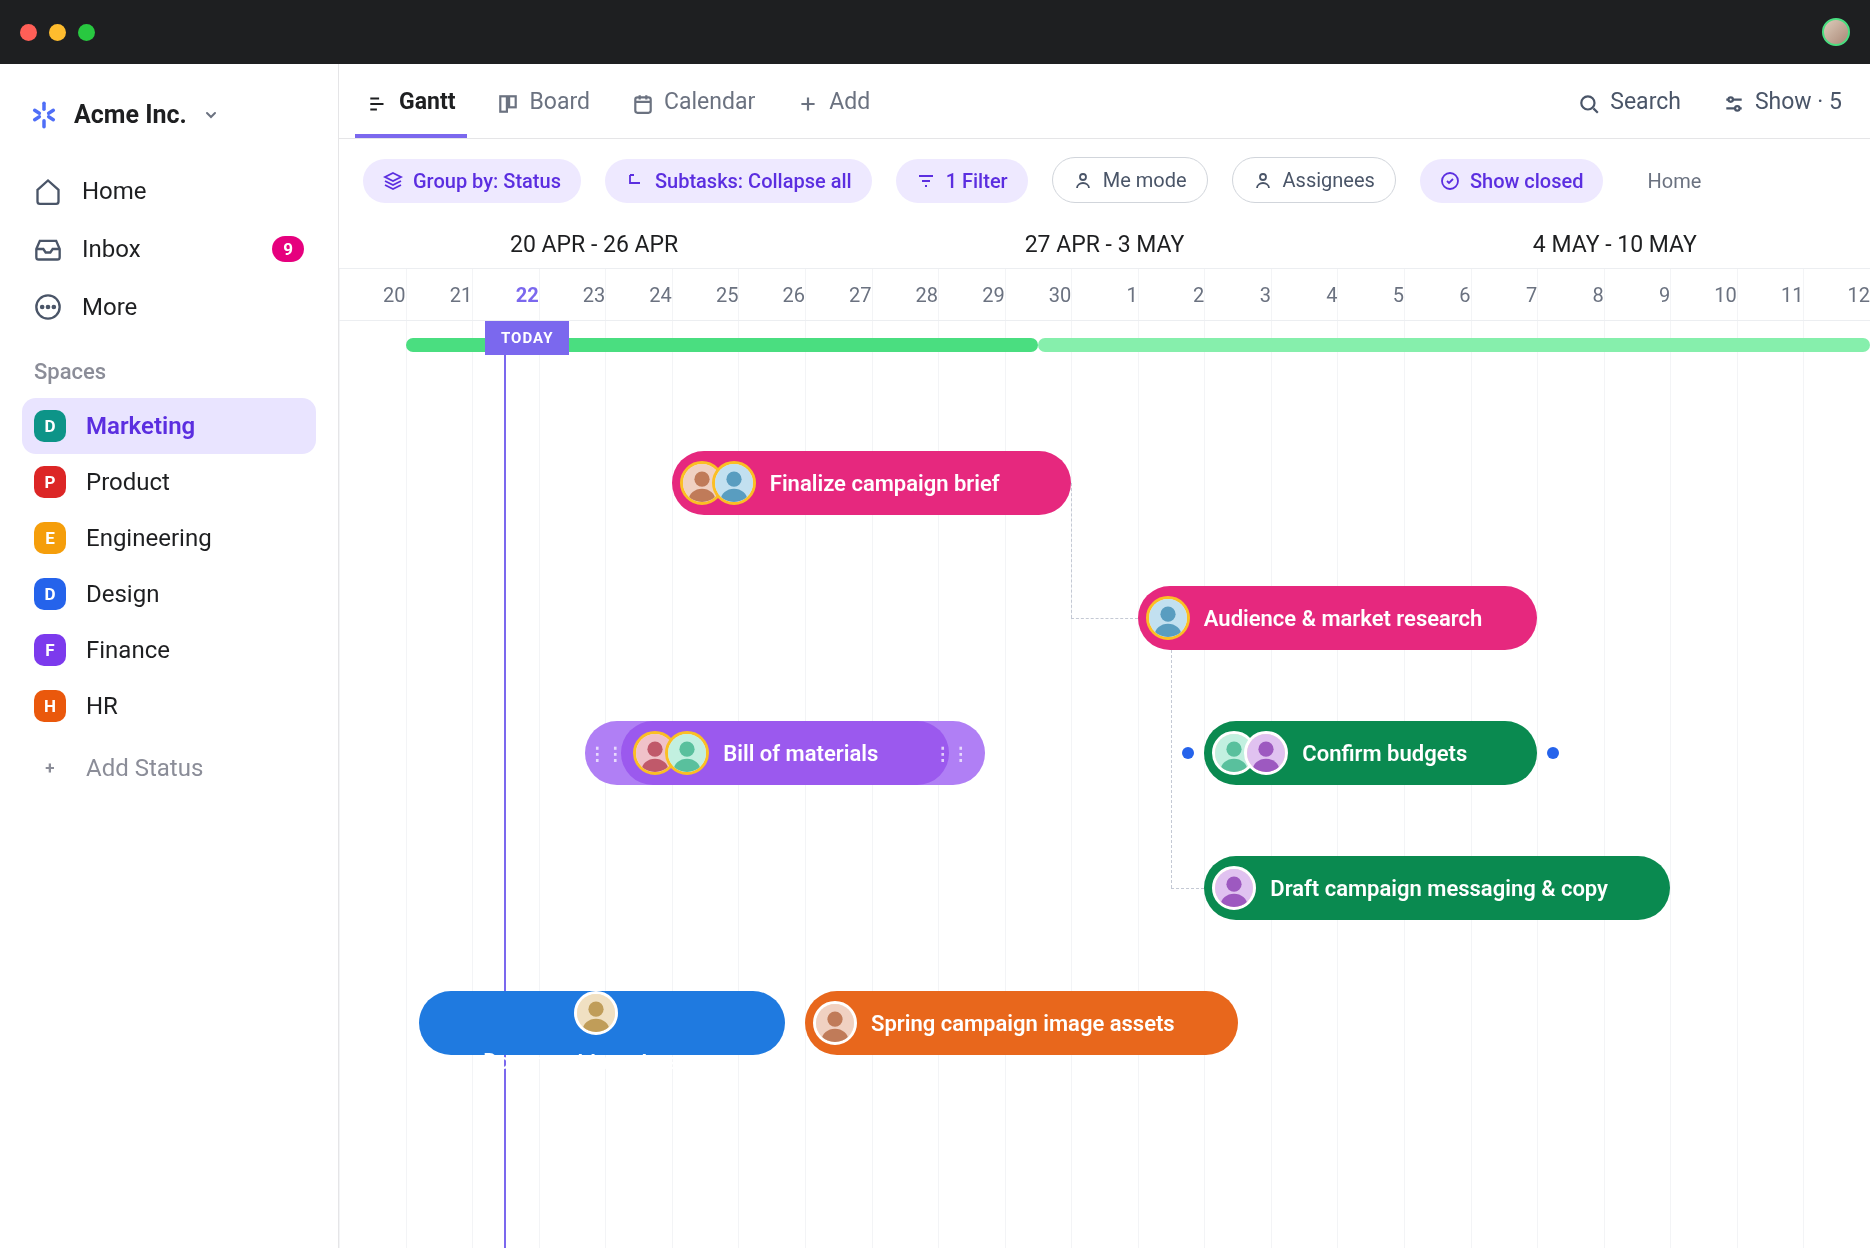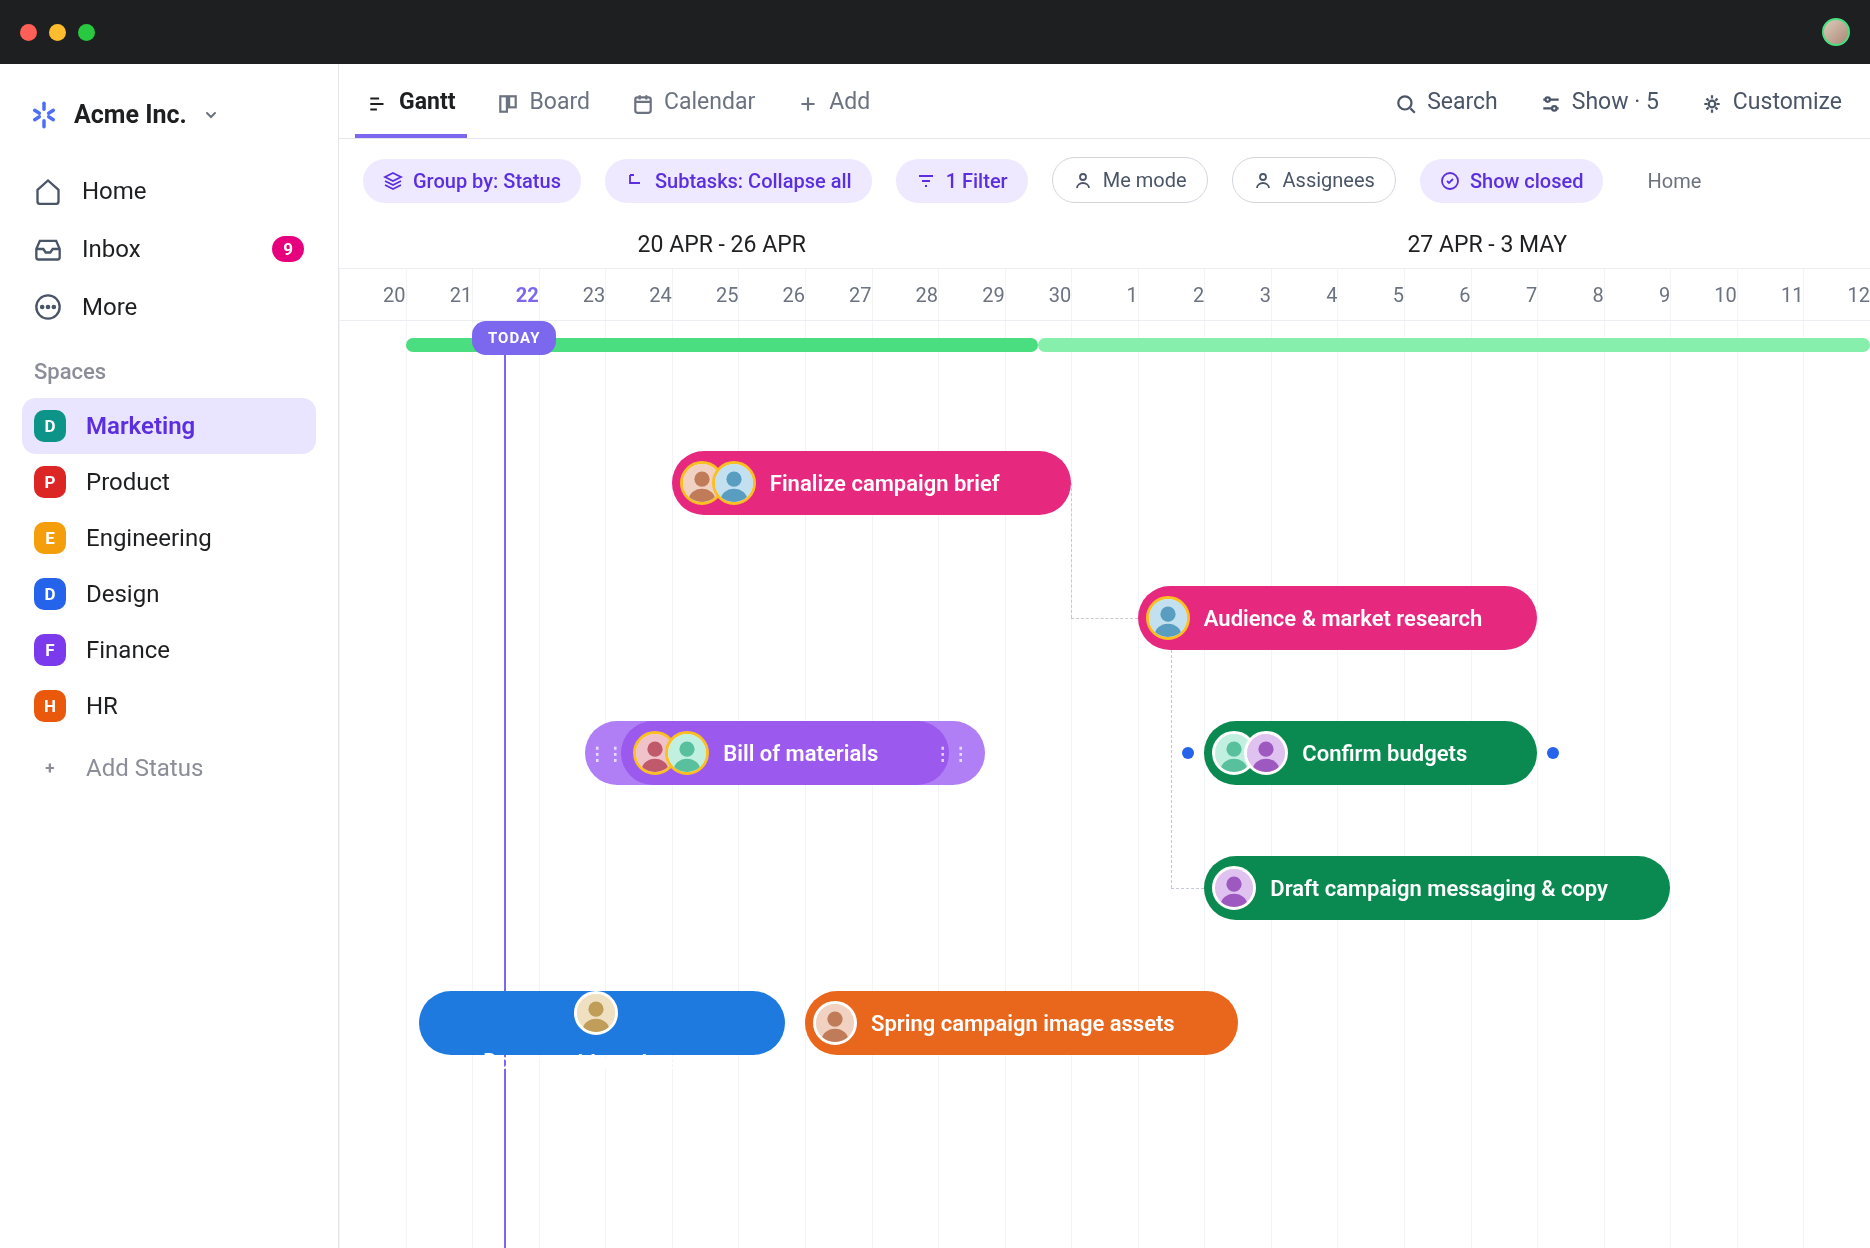--- a/index.html
+++ b/index.html
@@ -215,29 +215,20 @@
           <div class="tab">
             <span class="ico">
               <svg viewBox="0 0 20 20" width="22" height="22" fill="none" stroke="currentColor" stroke-width="2">
                 <path d="M3 6h14M3 14h14"></path>
                 <circle cx="7" cy="6" r="2" fill="#fff"></circle>
                 <circle cx="13" cy="14" r="2" fill="#fff"></circle>
               </svg>
             </span>
             <span>Show · 5</span>
           </div>
-          <div class="tab">
-            <span class="ico">
-              <svg viewBox="0 0 20 20" width="22" height="22" fill="none" stroke="currentColor" stroke-width="2">
-                <circle cx="10" cy="10" r="3"></circle>
-                <path d="M10 2v3M10 15v3M3 10h3M14 10h3M5 5l2 2M13 13l2 2M5 15l2-2M13 7l2-2"></path>
-              </svg>
-            </span>
-            <span>Customize</span>
-          </div>
         </div>
     </div>
 
     <div class="filter-bar">
       <div class="chip purple">
           <span class="ico">
             <svg viewBox="0 0 20 20" width="20" height="20" fill="none" stroke="currentColor" stroke-width="1.8">
               <path d="M10 2l8 4-8 4-8-4 8-4zM2 10l8 4 8-4M2 14l8 4 8-4"></path>
             </svg>
           </span>
@@ -288,20 +279,21 @@
         </div>
       <div class="chip plain">
           <span>Home</span>
         </div>
     </div>
 
     <div class="gantt">
       <div class="week-header" id="week-header">
           <div>20 APR - 26 APR</div>
           <div>27 APR - 3 MAY</div>
+          <div>4 MAY - 10 MAY</div>
         </div>
       <div class="day-header" id="day-header">
           <div class="day-cell">20</div>
           <div class="day-cell">21</div>
           <div class="day-cell today">22</div>
           <div class="day-cell">23</div>
           <div class="day-cell">24</div>
           <div class="day-cell">25</div>
           <div class="day-cell">26</div>
           <div class="day-cell">27</div>
@@ -313,21 +305,21 @@
           <div class="day-cell">3</div>
           <div class="day-cell">4</div>
           <div class="day-cell">5</div>
           <div class="day-cell">6</div>
           <div class="day-cell">7</div>
           <div class="day-cell">8</div>
           <div class="day-cell">9</div>
           <div class="day-cell">10</div>
           <div class="day-cell">11</div>
           <div class="day-cell">12</div>
-          <div class="today-badge" style="left: 133px; border-radius: 14px;">TODAY</div>
+          <div class="today-badge" style="left: 146px;">TODAY</div>
           <div class="today-line" style="left: 165.413px;"></div>
         </div>
       <div class="timeline" id="timeline">
         <div class="grid-lines" id="grid-lines">
             <div></div>
             <div></div>
             <div></div>
             <div></div>
             <div></div>
             <div></div>

